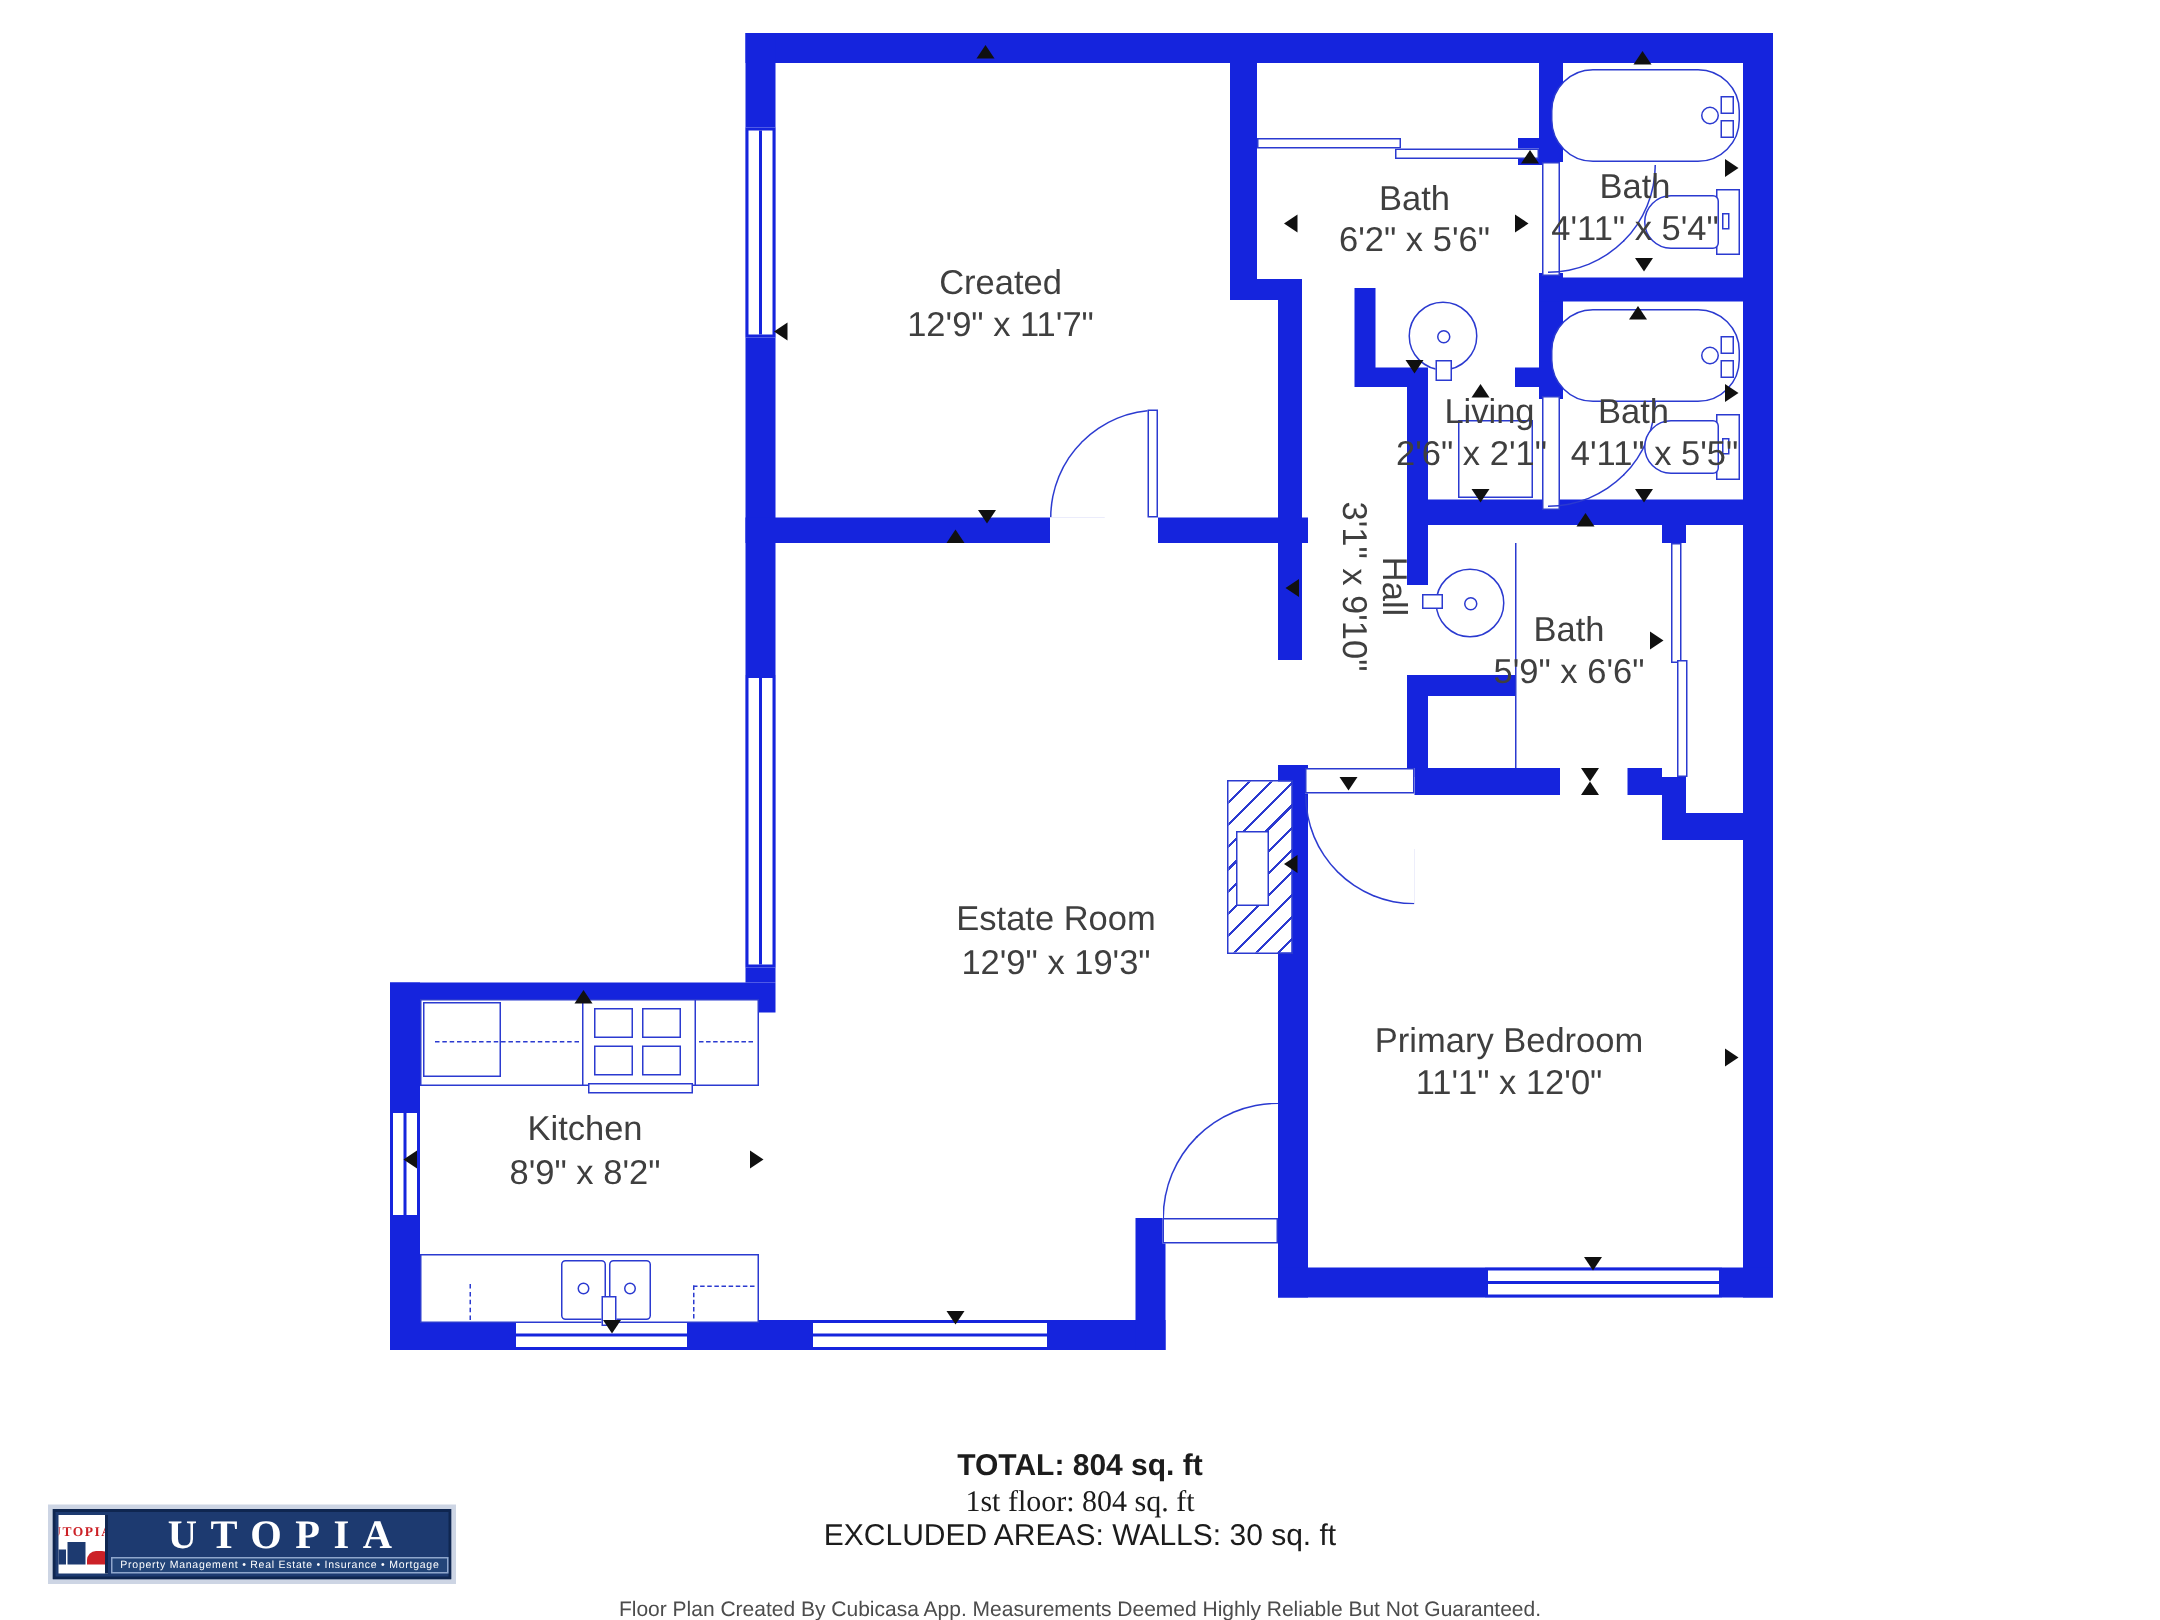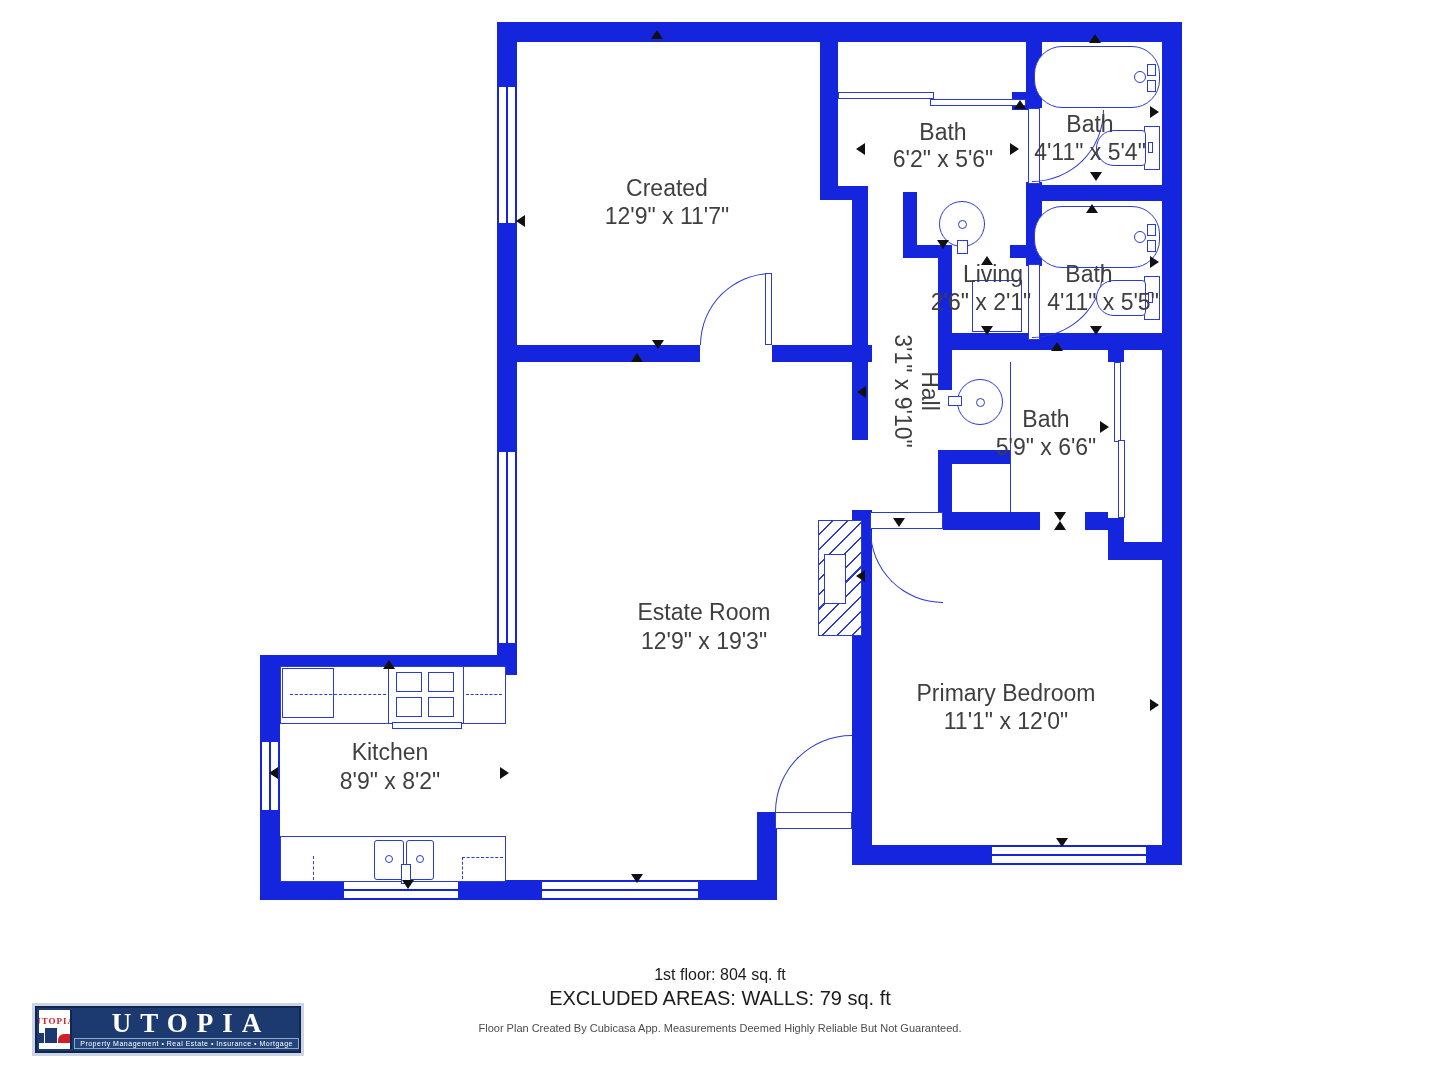--- a/index.html
+++ b/index.html
@@ -28,23 +28,23 @@
   .t-d{border-left:6px solid transparent;border-right:6px solid transparent;border-top:9px solid #101010;}
   .t-l{border-top:6px solid transparent;border-bottom:6px solid transparent;border-right:9px solid #101010;}
   .t-r{border-top:6px solid transparent;border-bottom:6px solid transparent;border-left:9px solid #101010;}
   .hatch{position:absolute;border:1.5px solid var(--line);box-sizing:border-box;
          background:repeating-linear-gradient(135deg,#fff 0 9px,var(--line) 9px 10.5px);}
   .dot{position:absolute;border:1.5px solid var(--line);border-radius:50%;background:#fff;box-sizing:border-box;}
   .dashv{position:absolute;border-left:1.5px dashed var(--line);}
   .dashh{position:absolute;border-top:1.5px dashed var(--line);}
   .footer{position:absolute;left:0;right:0;top:964;text-align:center;color:#1c1c1c;}
   .footer .l1{font-size:20px;font-weight:bold;line-height:26px;}
-  .footer .l2{font-size:16px;line-height:22px;}
+  .footer .l2{font-size:20px;line-height:22px;font-family:Liberation Serif, serif;}
   .footer .l3{font-size:20px;line-height:24px;}
-  .footer .disc{font-size:11px;color:#4c4c4c;margin-top:12px;}
+  .footer .disc{font-size:14px;color:#4c4c4c;margin-top:28px;}
   .hall-lbl{position:absolute;left:835px;top:363px;width:160px;height:56px;
             transform:rotate(90deg);text-align:center;font-size:23px;color:var(--txt);line-height:27px;}
   .logo{position:absolute;left:35px;top:1006px;width:266px;height:47px;background:#1d3a70;
         border:2px solid #0f2650;outline:3px solid #cdd5e4;box-sizing:border-box;display:flex;align-items:stretch;}
   .logo-mark{width:94px;background:#fff;border-right:2px solid #0f2650;margin:2px;
              display:flex;flex-direction:column;align-items:center;justify-content:center;overflow:hidden;}
   .logo-mark .mini{font-family:"Liberation Serif",serif;font-weight:bold;font-size:9px;
                    letter-spacing:1px;color:#cc2127;line-height:10px;}
   .logo-mark .houses{display:flex;align-items:flex-end;height:16px;margin-top:1px;}
   .logo-mark .houses i{display:block;}
@@ -235,22 +235,23 @@
   <div class="lbl" style="left:704px;top:598px">Estate Room</div>
   <div class="lbl" style="left:704px;top:627px">12'9" x 19'3"</div>
 
   <div class="lbl" style="left:390px;top:738px">Kitchen</div>
   <div class="lbl" style="left:390px;top:767px">8'9" x 8'2"</div>
 
   <div class="lbl" style="left:1006px;top:679px">Primary Bedroom</div>
   <div class="lbl" style="left:1006px;top:707px">11'1" x 12'0"</div>
 
   <div class="footer" style="top:964px">
+    <div class="l1">TOTAL: 804 sq. ft</div>
     <div class="l2">1st floor: 804 sq. ft</div>
-    <div class="l3">EXCLUDED AREAS: WALLS: 79 sq. ft</div>
+    <div class="l3">EXCLUDED AREAS: WALLS: 30 sq. ft</div>
     <div class="disc">Floor Plan Created By Cubicasa App. Measurements Deemed Highly Reliable But Not Guaranteed.</div>
   </div>
 
   <div class="logo">
     <div class="logo-mark">
       <div class="mini">UTOPIA</div>
       <div class="houses">
         <i style="width:9px;height:10px;background:#1d3a70;margin-right:1px"></i>
         <i style="width:12px;height:15px;background:#1d3a70;margin-right:1px"></i>
         <i style="width:16px;height:9px;background:#cc2127;border-radius:6px 6px 0 0"></i>

